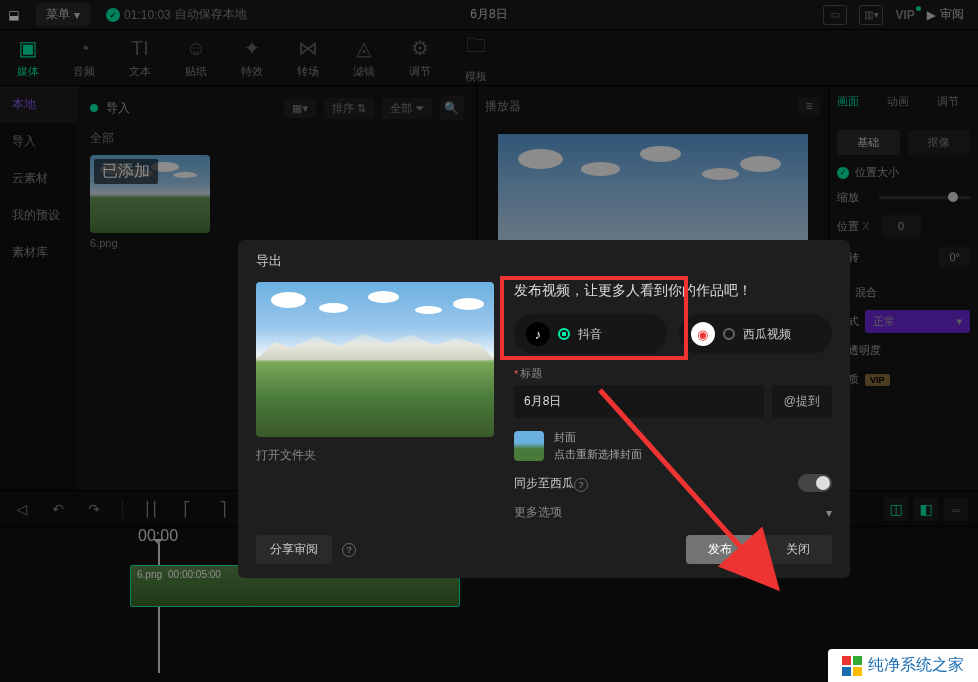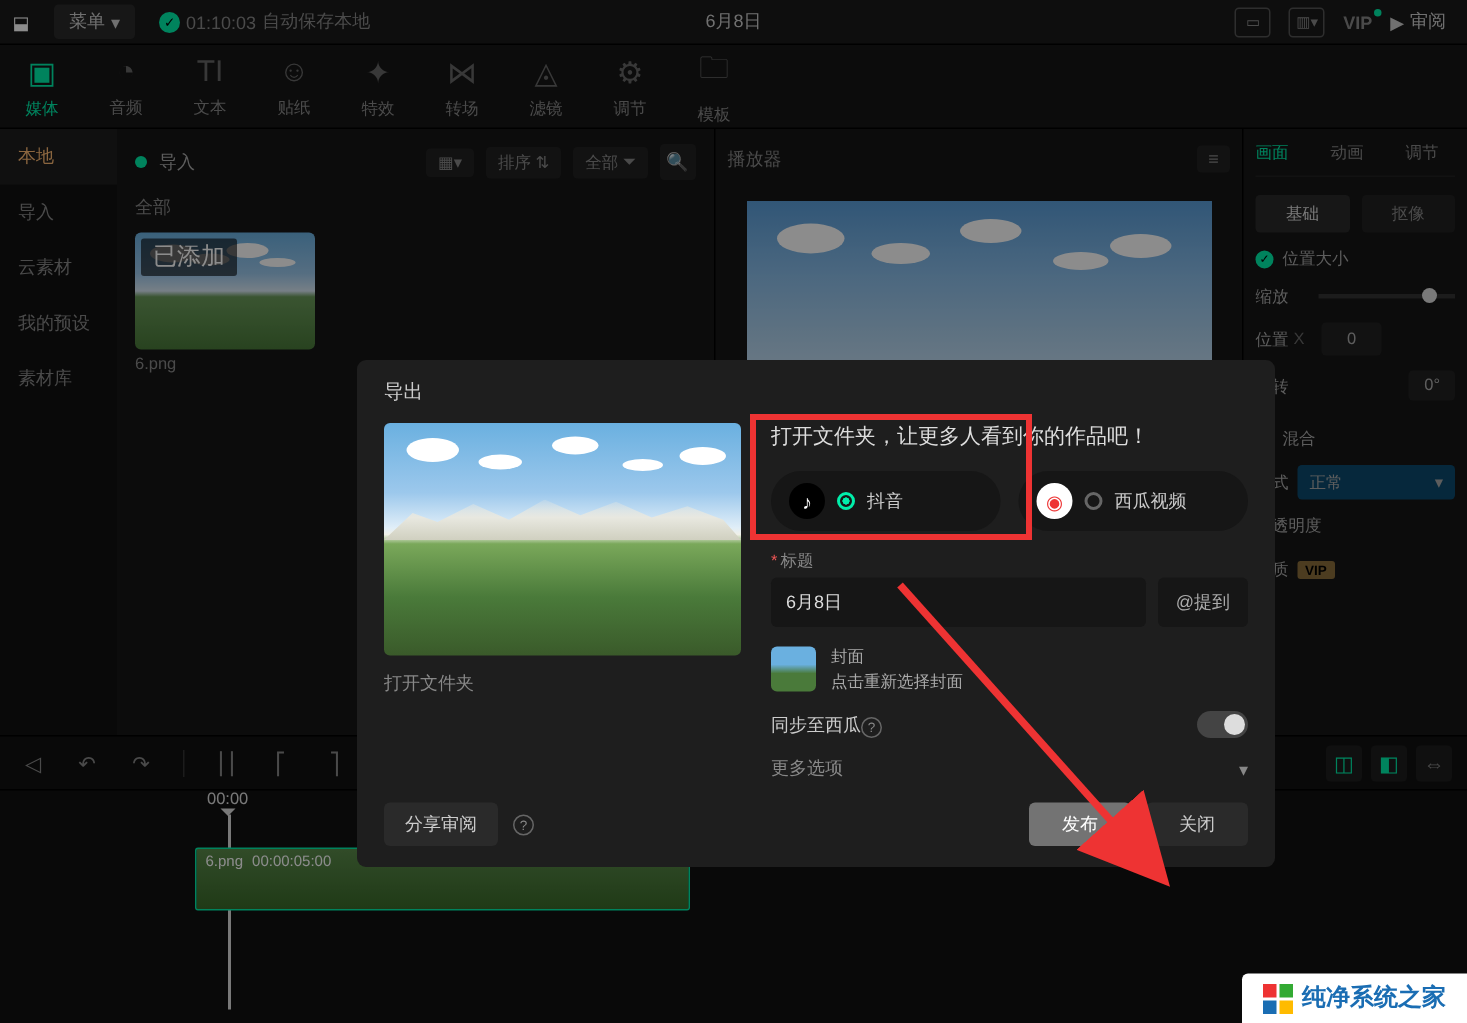--- a/index.html
+++ b/index.html
@@ -19,21 +19,21 @@
 
 .toolbar{height:56px;background:#161616;display:flex;align-items:center;border-bottom:1px solid #000}
 .tb-item{width:56px;display:flex;flex-direction:column;align-items:center;gap:4px;color:#888;font-size:11px}
 .tb-item.active{color:#0ea}
 .tb-ic{font-size:20px;color:#666}
 .tb-item.active .tb-ic{color:#0ea}
 
 .main{display:flex;height:404px}
 .side{width:78px;background:#121212;display:flex;flex-direction:column}
 .side-item{padding:10px 12px;color:#888;font-size:12px}
-.side-item.active{background:#1e1e1e;color:#fdba74}
+.side-item.active{background:#1e1e1e;color:#8b5cf6}
 
 .media{width:398px;background:#161616;padding:8px 12px;position:relative}
 .media-hd{display:flex;align-items:center;gap:8px;height:28px}
 .import-dot{width:8px;height:8px;border-radius:50%;background:#0ea}
 .media-tools{margin-left:auto;display:flex;gap:8px;align-items:center;color:#888}
 .mt-btn{background:#222;padding:3px 8px;border-radius:3px;display:flex;align-items:center;gap:3px;font-size:11px}
 .mt-ic{width:24px;height:24px;background:#222;border-radius:3px;display:flex;align-items:center;justify-content:center}
 .media-sub{color:#888;margin:8px 0;font-size:12px}
 .thumb{width:120px;position:relative}
 .thumb-img{width:120px;height:78px;border-radius:4px;background:linear-gradient(to bottom,#6ab0e0 0%,#9cc8ec 35%,#d8e8f5 50%,#6a9a5a 55%,#4a7a3a 100%);position:relative;overflow:hidden}
@@ -56,32 +56,32 @@
 .sub-tab{flex:1;text-align:center;padding:5px 0;background:#222;border-radius:3px;color:#888}
 .sub-tab.active{background:#2a2a2a;color:#ddd}
 .prop-row{display:flex;align-items:center;margin:10px 0;color:#aaa}
 .prop-check{width:12px;height:12px;border-radius:50%;background:#0ea;margin-right:6px;display:flex;align-items:center;justify-content:center;color:#000;font-size:8px}
 .slider{flex:1;height:3px;background:#333;position:relative;margin-left:20px}
 .slider::after{content:"";position:absolute;right:12px;top:-4px;width:10px;height:10px;background:#ddd;border-radius:50%}
 .num-input{width:40px;height:22px;background:#222;border-radius:3px;display:flex;align-items:center;justify-content:center;color:#aaa;margin-left:8px}
 .axis-label{width:14px;text-align:center;color:#666}
 .deg-box{background:#222;padding:4px 10px;border-radius:3px;color:#aaa;margin-left:auto}
 .mix-row{display:flex;align-items:center;gap:6px;margin:10px 0}
-.mix-sel{flex:1;background:#0c4a6e;padding:4px 8px;border-radius:3px;display:flex;align-items:center;justify-content:space-between}
+.mix-sel{flex:1;background:#6d28d9;padding:4px 8px;border-radius:3px;display:flex;align-items:center;justify-content:space-between}
 .qual-row{display:flex;align-items:center;gap:6px;margin-top:14px}
 .vip-badge{background:#8a6d3b;color:#000;padding:1px 5px;border-radius:2px;font-size:9px;font-weight:bold}
 
 .timeline{height:192px;background:#121212;border-top:1px solid #000;display:flex;flex-direction:column}
 .tl-tools{height:36px;display:flex;align-items:center;padding:0 10px;gap:12px;border-bottom:1px solid #000}
 .tl-ic{width:24px;height:24px;display:flex;align-items:center;justify-content:center;color:#888;border-radius:3px;font-size:14px}
 .tl-sep{width:1px;height:18px;background:#333;margin:0 4px}
 .tl-right{margin-left:auto;display:flex;gap:6px}
 .tl-right .tl-ic{background:#1e1e1e}
 .tl-ruler{height:20px;position:relative;padding-left:130px}
-.playhead{position:absolute;left:138px;top:0;color:#ddd;font-size:11px}
+.playhead{position:absolute;left:138px;top:0;color:#ddd;font-size:16px}
 .playhead::before{content:"";position:absolute;left:50%;top:16px;width:2px;height:130px;background:#ddd}
 .playhead::after{content:"";position:absolute;left:50%;transform:translateX(-50%);top:12px;border:5px solid transparent;border-top-color:#ddd}
 .tl-track{margin:18px 0 0 130px;height:42px;width:330px;background:linear-gradient(to bottom,#5a8a4a 0%,#3a6a2a 100%);border:1px solid #0ea;border-radius:2px;position:relative;display:flex;align-items:flex-start;padding:3px 6px;gap:6px}
 .tl-track-label{color:#fff;font-size:10px}
 
 .overlay{position:absolute;top:0;left:0;right:0;bottom:0;background:rgba(0,0,0,.45);z-index:10}
 .dialog{position:absolute;top:240px;left:238px;width:612px;background:#1e1e1e;border-radius:6px;z-index:20;padding-bottom:14px}
 .dlg-hd{padding:12px 18px;color:#ccc;font-size:13px}
 .dlg-body{display:flex;padding:0 18px;gap:20px}
 .dlg-left{width:238px}
@@ -116,21 +116,21 @@
 .share-btn{background:#2a2a2a;color:#ccc;padding:6px 14px;border-radius:4px}
 .help-ic{color:#666}
 .ft-sp{flex:1}
 .btn{padding:6px 22px;border-radius:4px;font-size:12px}
 .btn-pub{background:#737373;color:#fff}
 .btn-close{background:#2a2a2a;color:#ccc}
 .q-ic{width:14px;height:14px;border:1px solid #666;border-radius:50%;display:inline-flex;align-items:center;justify-content:center;font-size:9px;color:#888}
 
 .arrow{position:absolute;z-index:30;pointer-events:none}
 
-.watermark{position:absolute;right:0;bottom:0;background:#fff;color:#1a6db3;padding:6px 14px;font-size:16px;font-weight:bold;display:flex;align-items:center;gap:6px;z-index:50;border-top-left-radius:4px}
+.watermark{position:absolute;right:0;bottom:0;background:#fff;color:#1a6db3;padding:6px 14px;font-size:16px;font-weight:normal;display:flex;align-items:center;gap:6px;z-index:50;border-top-left-radius:4px}
 .wm-ic{width:20px;height:20px;display:grid;grid-template-columns:1fr 1fr;grid-template-rows:1fr 1fr;gap:2px}
 .wm-ic span{background:#1a6db3}
 .wm-ic span:nth-child(1){background:#e33}
 .wm-ic span:nth-child(2){background:#3a3}
 .wm-ic span:nth-child(4){background:#fb0}
 </style>
 </head>
 <body>
 
 <div class="topbar">
@@ -305,21 +305,21 @@
 
 <div class="overlay"></div>
 <div class="dialog">
   <div class="dlg-hd">导出</div>
   <div class="dlg-body">
     <div class="dlg-left">
       <div class="preview"></div>
       <div class="open-folder">打开文件夹</div>
     </div>
     <div class="dlg-right" style="position:relative">
-      <div class="pub-title">打开文件夹，让更多人看到你的作品吧！</div>
+      <div class="pub-title">发布视频，让更多人看到你的作品吧！</div>
       <div class="platforms">
         <div class="plat">
           <div class="plat-ic douyin-ic">♪</div>
           <div class="radio on"></div>
           <span>抖音</span>
         </div>
         <div class="plat">
           <div class="plat-ic xigua-ic">◉</div>
           <div class="radio"></div>
           <span>西瓜视频</span>

